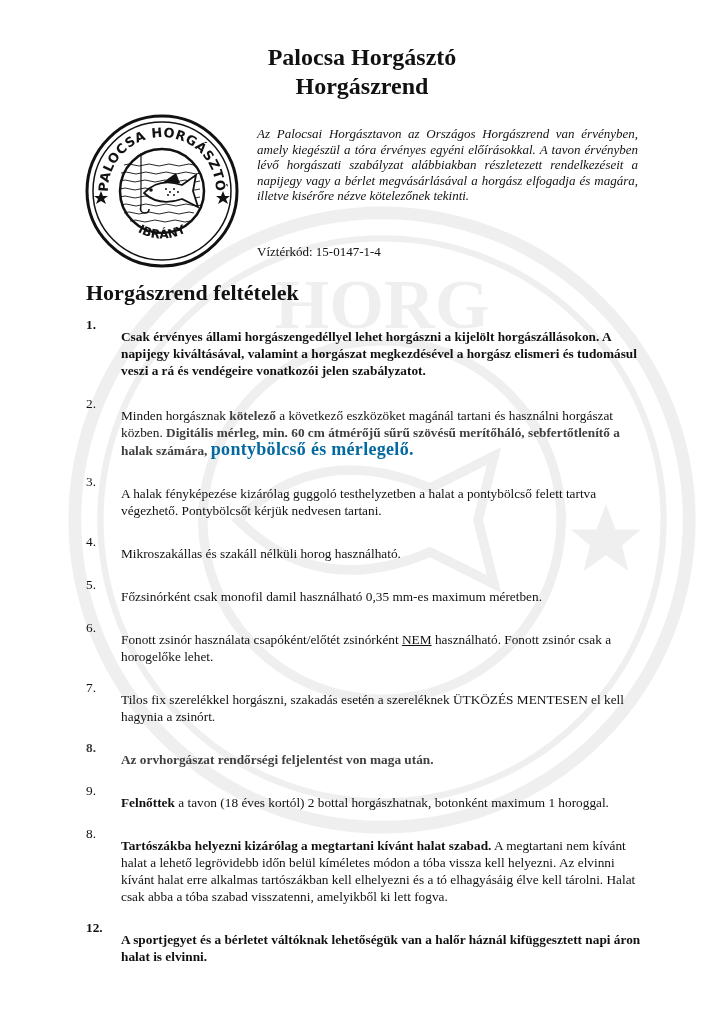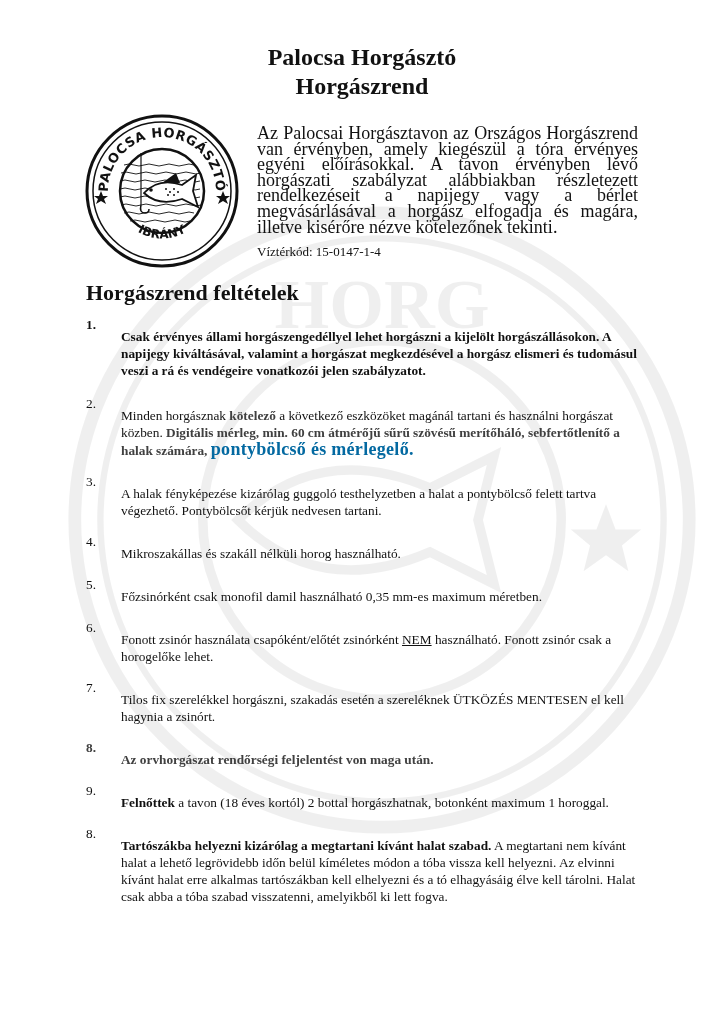--- a/index.html
+++ b/index.html
@@ -2,21 +2,21 @@
 <html><head>
 <meta charset="utf-8">
 <style>
   html, body { margin: 0; padding: 0; background: #ffffff; }
   body { width: 724px; height: 1024px; position: relative; overflow: hidden; font-family: "Liberation Serif", "DejaVu Serif", serif; color: #111; }
   .watermark { position: absolute; left: 62px; top: 200px; width: 640px; height: 640px; pointer-events: none; opacity: 0.06; }
   .title { position: absolute; left: 0; width: 724px; text-align: center; font-weight: bold; font-size: 24px; line-height: 28px; }
   .title.t1 { top: 43px; }
   .title.t2 { top: 72px; }
   .logo { position: absolute; left: 84px; top: 113px; width: 156px; height: 156px; }
-  .intro { position: absolute; left: 257px; top: 126px; width: 381px; font-size: 18px; line-height: 15.6px; text-align: justify; }
+  .intro { position: absolute; left: 257px; top: 126px; width: 381px; font-size: 13px; line-height: 15.6px; text-align: justify; font-style: italic; }
   .code { position: absolute; left: 257px; top: 244px; font-size: 13px; font-weight: normal; }
   .section-title { position: absolute; left: 86px; top: 280px; font-size: 22px; font-weight: bold; }
   .rules { position: absolute; left: 86px; top: 316px; width: 560px; }
   .rule { display: flex; font-size: 13.3px; line-height: 17px; margin-bottom: 14px; }
   .rule .num { width: 35px; flex: 0 0 35px; }
   .rule .txt { flex: 1; margin-top: 12px; }
   .b { font-weight: bold; }
   .red { color: #404040; font-weight: bold; }
   .red-big { color: #0369a1; font-weight: bold; font-size: 18px; letter-spacing: 0.3px; }
   .u { text-decoration: underline; font-weight: normal; }
@@ -116,13 +116,17 @@
     <span class="txt red">Az orvhorgászat rendőrségi feljelentést von maga után.</span>
   </div>
   <div class="rule">
     <span class="num">9.</span>
     <span class="txt"><span class="b">Felnőttek</span><span> a tavon (18 éves kortól) 2 bottal horgászhatnak, botonként maximum 1 horoggal.</span></span>
   </div>
   <div class="rule">
     <span class="num">8.</span>
     <span class="txt"><span class="b">Tartószákba helyezni kizárólag a megtartani kívánt halat szabad.</span><span> A megtartani nem kívánt halat a lehető legrövidebb időn belül kíméletes módon a tóba vissza kell helyezni. Az elvinni kívánt halat erre alkalmas tartószákban kell elhelyezni és a tó elhagyásáig élve kell tárolni. Halat csak abba a tóba szabad visszatenni, amelyikből ki lett fogva.</span></span>
   </div>
+  <div class="rule">
+    <span class="num b">12.</span>
+    <span class="txt b">A sportjegyet és a bérletet váltóknak lehetőségük van a halőr háznál kifüggesztett napi áron halat is elvinni.</span>
+  </div>
 </div>
 
 </body></html>

